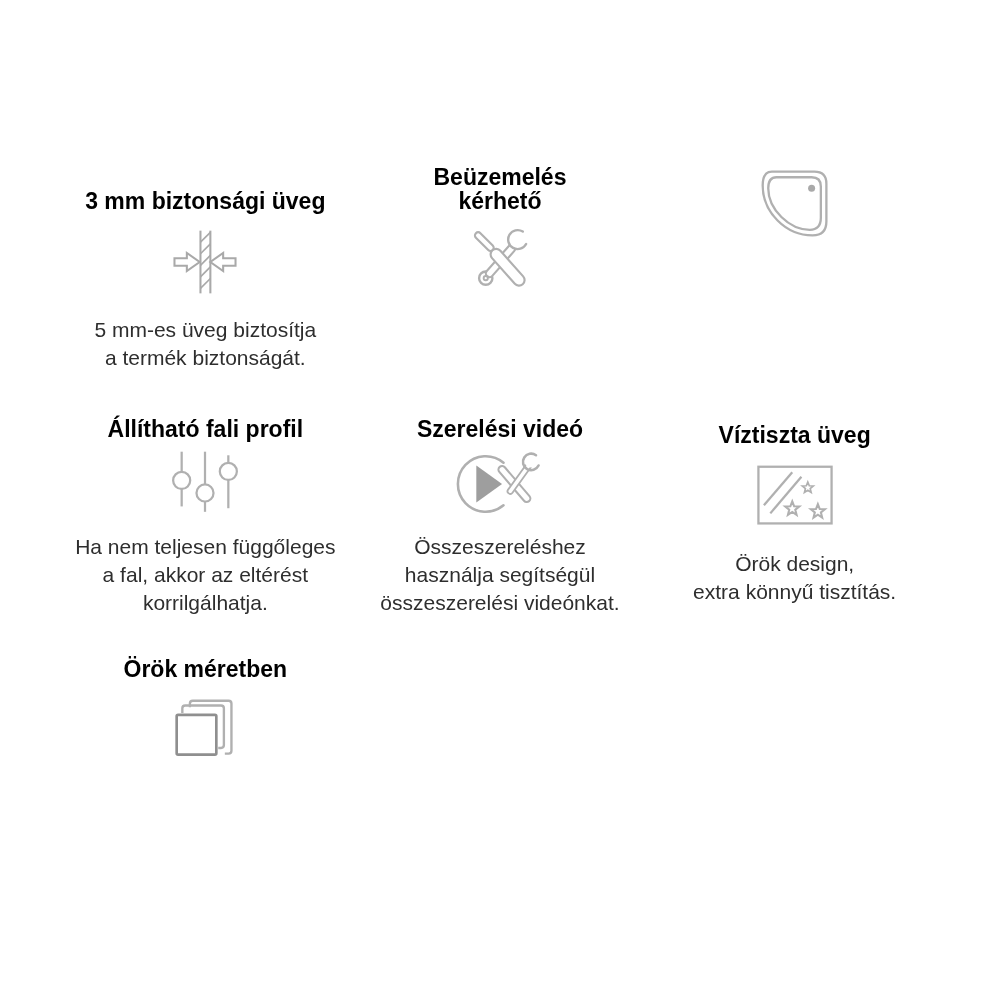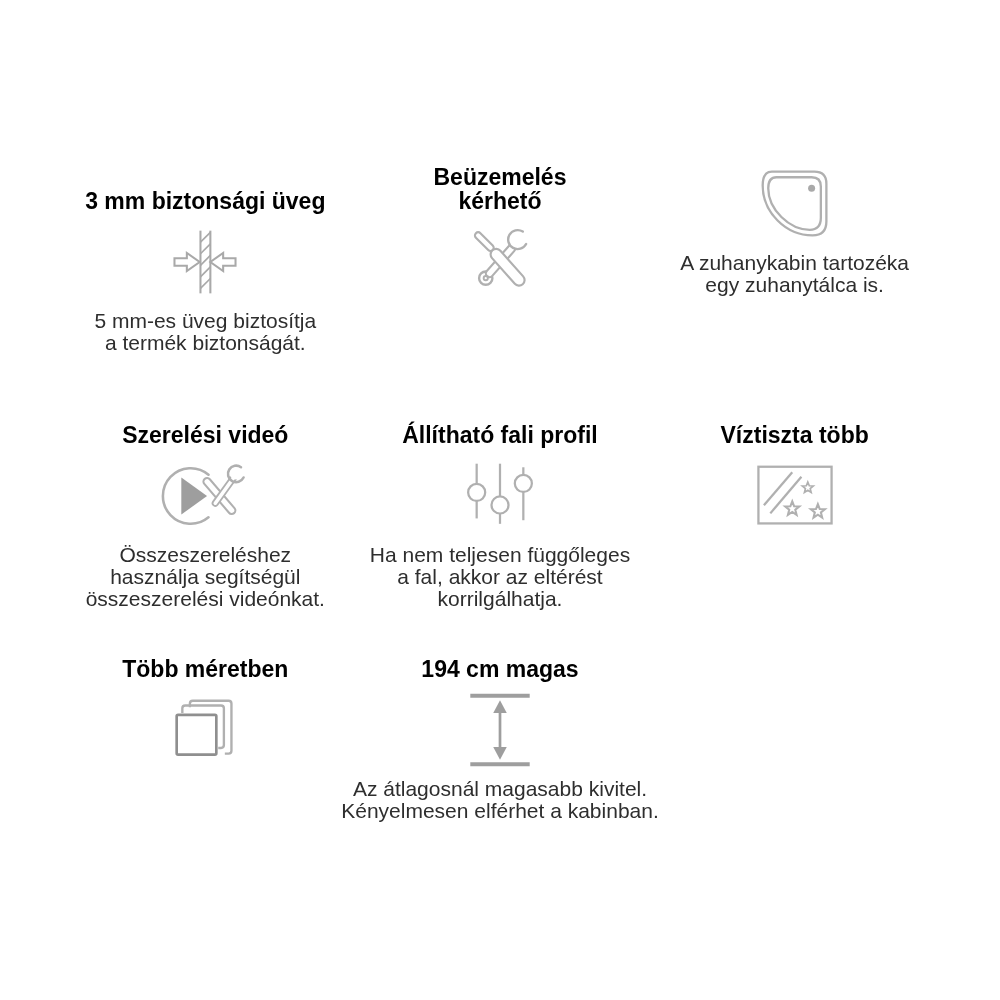--- a/index.html
+++ b/index.html
@@ -41,24 +41,24 @@
     white-space: pre-line;
   }
   .feature-icon {
     height: 97px;
     display: flex;
     align-items: center;
     justify-content: center;
   }
   .feature-desc {
     font-size: 21px;
-    line-height: 22px;
+    line-height: 28px;
     color: #2e2e2e;
     white-space: pre-line;
-    margin: 0 -28px;
+    margin: 6px -28px;
   }
 </style>
 </head>
 <body>
 
 <div class="page">
   <div class="features-grid">
 
     <div class="feature">
       <div class="feature-title">3 mm biztonsági üveg</div>
@@ -110,44 +110,20 @@
     <div class="feature">
       <div class="feature-icon">
         <svg width="72" height="72" viewBox="0 0 78 78" aria-hidden="true">
           <g fill="none" stroke="#b0b0b0" stroke-width="2.5">
             <path d="M14,4 H60 Q73,4 73,17 V58 Q73,73 58,73 C29,73 4,48 4,19 Q4,4 14,4 Z"></path>
             <path d="M19,10 H57 Q67,10 67,20 V54 Q67,67 55,67 C33,67 10,45 10,22 Q10,10 19,10 Z"></path>
           </g>
           <circle cx="57" cy="22" r="3.8" fill="#a9a9a9"></circle>
         </svg>
       </div>
-      <div class="feature-desc">A zuhanykabin tartozéka
-egy zuhanytálca is.</div>
-    </div>
-
-    <div class="feature">
-      <div class="feature-title">Szerelési videó</div>
-      <div class="feature-icon">
-        <svg width="100" height="72" viewBox="0 0 96 70" aria-hidden="true">
-          <path d="M51.4,14.3 A27,27 0 1 0 51.4,55.7" fill="none" stroke="#b0b0b0" stroke-width="2.5" stroke-linecap="round"></path>
-          <polygon points="25,17 25,53 50,35" fill="#9e9e9e"></polygon>
-
-          <line x1="50" y1="21" x2="74" y2="49" stroke="#b0b0b0" stroke-width="9" stroke-linecap="round"></line>
-          <line x1="50" y1="21" x2="74" y2="49" stroke="#ffffff" stroke-width="5" stroke-linecap="round"></line>
-
-          <line x1="58" y1="42" x2="76" y2="17" stroke="#b0b0b0" stroke-width="7" stroke-linecap="round"></line>
-          <line x1="58" y1="42" x2="76" y2="17" stroke="#ffffff" stroke-width="3.5" stroke-linecap="round"></line>
-
-          <circle cx="78" cy="13" r="6" fill="#ffffff"></circle>
-          <path d="M83,7 A8,8 0 1 0 85.5,17" fill="none" stroke="#b0b0b0" stroke-width="2.5" stroke-linecap="round"></path>
-        </svg>
-      </div>
-      <div class="feature-desc">Összeszereléshez
-használja segítségül
-összeszerelési videónkat.</div>
     </div>
 
     <div class="feature">
       <div class="feature-title">Állítható fali profil</div>
       <div class="feature-icon">
         <svg width="72" height="70" viewBox="0 0 80 78" aria-hidden="true">
           <g stroke="#b0b0b0" stroke-width="2.5" fill="none">
             <line x1="14" y1="3" x2="14" y2="64"></line>
             <line x1="40" y1="3" x2="40" y2="70"></line>
             <line x1="66" y1="7" x2="66" y2="66"></line>
@@ -156,64 +132,72 @@
             <circle cx="66" cy="25" r="9.5" fill="#ffffff"></circle>
           </g>
         </svg>
       </div>
       <div class="feature-desc">Ha nem teljesen függőleges
 a fal, akkor az eltérést
 korrilgálhatja.</div>
     </div>
 
     <div class="feature">
-      <div class="feature-title">Víztiszta több</div>
+      <div class="feature-title">Szerelési videó</div>
+      <div class="feature-icon">
+        <svg width="100" height="72" viewBox="0 0 96 70" aria-hidden="true">
+          <path d="M51.4,14.3 A27,27 0 1 0 51.4,55.7" fill="none" stroke="#b0b0b0" stroke-width="2.5" stroke-linecap="round"></path>
+          <polygon points="25,17 25,53 50,35" fill="#9e9e9e"></polygon>
+
+          <line x1="50" y1="21" x2="74" y2="49" stroke="#b0b0b0" stroke-width="9" stroke-linecap="round"></line>
+          <line x1="50" y1="21" x2="74" y2="49" stroke="#ffffff" stroke-width="5" stroke-linecap="round"></line>
+
+          <line x1="58" y1="42" x2="76" y2="17" stroke="#b0b0b0" stroke-width="7" stroke-linecap="round"></line>
+          <line x1="58" y1="42" x2="76" y2="17" stroke="#ffffff" stroke-width="3.5" stroke-linecap="round"></line>
+
+          <circle cx="78" cy="13" r="6" fill="#ffffff"></circle>
+          <path d="M83,7 A8,8 0 1 0 85.5,17" fill="none" stroke="#b0b0b0" stroke-width="2.5" stroke-linecap="round"></path>
+        </svg>
+      </div>
+      <div class="feature-desc">Összeszereléshez
+használja segítségül
+összeszerelési videónkat.</div>
+    </div>
+
+    <div class="feature">
+      <div class="feature-title">Víztiszta üveg</div>
       <div class="feature-icon">
         <svg width="80" height="64" viewBox="0 0 86 70" aria-hidden="true">
           <defs>
             <path id="star" d="M0,-7 L1.8,-2.4 6.7,-2.2 2.9,0.9 4.1,5.7 0,3 -4.1,5.7 -2.9,0.9 -6.7,-2.2 -1.8,-2.4 Z"></path>
           </defs>
           <g stroke="#b0b0b0" stroke-width="2.5" fill="none">
             <rect x="3" y="3" width="80" height="62"></rect>
             <line x1="9" y1="45" x2="40" y2="9"></line>
             <line x1="16" y1="54" x2="50" y2="14"></line>
           </g>
           <g stroke="#b0b0b0" stroke-width="2" fill="#ffffff">
             <use href="#star" transform="translate(57,26) scale(0.9)"></use>
             <use href="#star" transform="translate(40,49) scale(1.15)"></use>
             <use href="#star" transform="translate(68,52) scale(1.15)"></use>
           </g>
         </svg>
       </div>
-    </div>
-
-    <div class="feature">
-      <div class="feature-title">Több méretben</div>
+      <div class="feature-desc">Örök design,
+extra könnyű tisztítás.</div>
+    </div>
+
+    <div class="feature">
+      <div class="feature-title">Örök méretben</div>
       <div class="feature-icon">
         <svg width="68" height="68" viewBox="0 0 72 72" aria-hidden="true">
           <g fill="none" stroke="#b0b0b0" stroke-width="2.5">
             <path d="M20,12 V8 Q20,5 23,5 H61 Q64,5 64,8 V58 Q64,61 61,61 H57"></path>
             <path d="M12,18 V13 Q12,10 15,10 H53 Q56,10 56,13 V52 Q56,55 53,55 H50"></path>
           </g>
           <rect x="6" y="20" width="42" height="42" rx="1.5" fill="#ffffff" stroke="#8f8f8f" stroke-width="2.8"></rect>
         </svg>
       </div>
     </div>
 
-    <div class="feature">
-      <div class="feature-title">194 cm magas</div>
-      <div class="feature-icon">
-        <svg width="72" height="80" viewBox="0 0 80 88" aria-hidden="true">
-          <g stroke="#9e9e9e">
-            <line x1="7" y1="6" x2="73" y2="6" stroke-width="4.5"></line>
-            <line x1="7" y1="82" x2="73" y2="82" stroke-width="4.5"></line>
-            <line x1="40" y1="18" x2="40" y2="70" stroke-width="3"></line>
-          </g>
-          <polygon points="40,11 32.5,25 47.5,25" fill="#9e9e9e"></polygon>
-          <polygon points="40,77 32.5,63 47.5,63" fill="#9e9e9e"></polygon>
-        </svg>
-      </div>
-      <div class="feature-desc">Az átlagosnál magasabb kivitel.
-Kényelmesen elférhet a kabinban.</div>
-    </div>
 
   </div>
 </div>
 
 </body></html>

